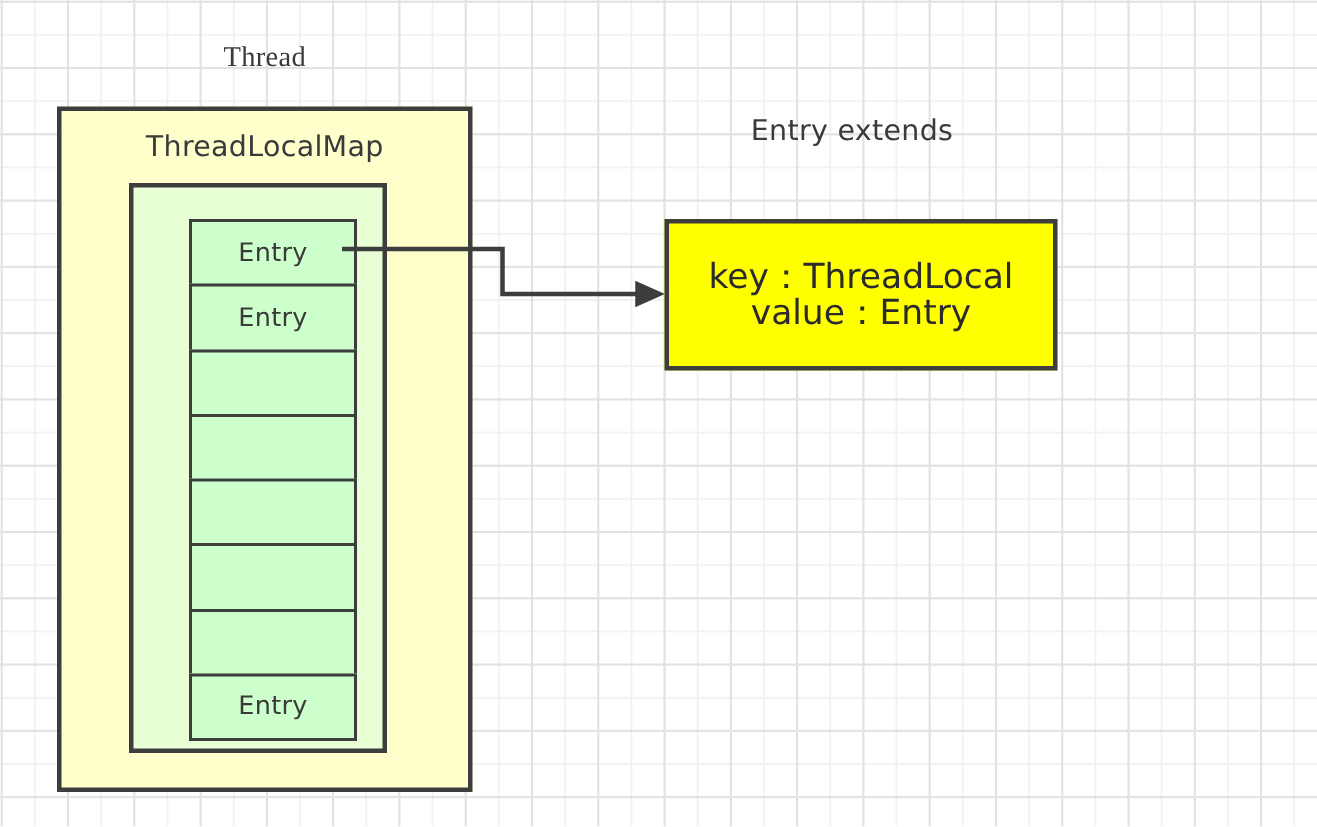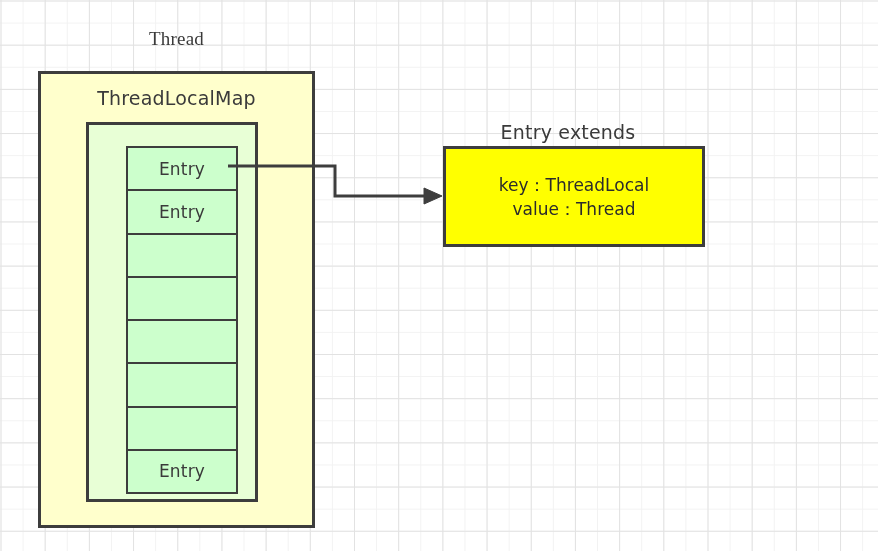--- a/index.html
+++ b/index.html
@@ -112,33 +112,32 @@
     height: 101px;
     background: #ffff00;
     border: 3px solid #3d3d3d;
     box-sizing: border-box;
     display: flex;
     flex-direction: column;
     align-items: center;
     justify-content: center;
   }
   #entry-detail-box .row {
-    font-size: 17px;
+    font-size: 23px;
     line-height: 24px;
     color: #2b2b2b;
     white-space: nowrap;
   }
   #entry-detail-title {
     position: absolute;
     left: 398px;
     top: 74px;
     width: 340px;
     line-height: 26px;
     white-space: normal;
-    margin-top: 45px;
   }
 
   
   #connector {
     position: absolute;
     left: 0;
     top: 0;
     width: 878px;
     height: 551px;
     pointer-events: none;
@@ -167,21 +166,21 @@
     <div class="entry-cell"></div>
     <div class="entry-cell">Entry</div>
   </div>
 
   <div class="lbl" id="entry-detail-title">
     <div>Entry extends</div>
   </div>
 
   <div id="entry-detail-box">
     <div class="row">key：ThreadLocal</div>
-    <div class="row">value：Thread</div>
+    <div class="row">value：Entry</div>
   </div>
 
   <svg id="connector" viewBox="0 0 878 551">
     <polyline points="228,166 335,166 335,196 432,196" fill="none" stroke="#3d3d3d" stroke-width="3" stroke-linejoin="miter" stroke-linecap="butt"></polyline>
     <polygon points="442,196 424,188 424,204" fill="#3d3d3d" stroke="#3d3d3d" stroke-width="1"></polygon>
   </svg>
 
 </div>
 
 </body></html>

